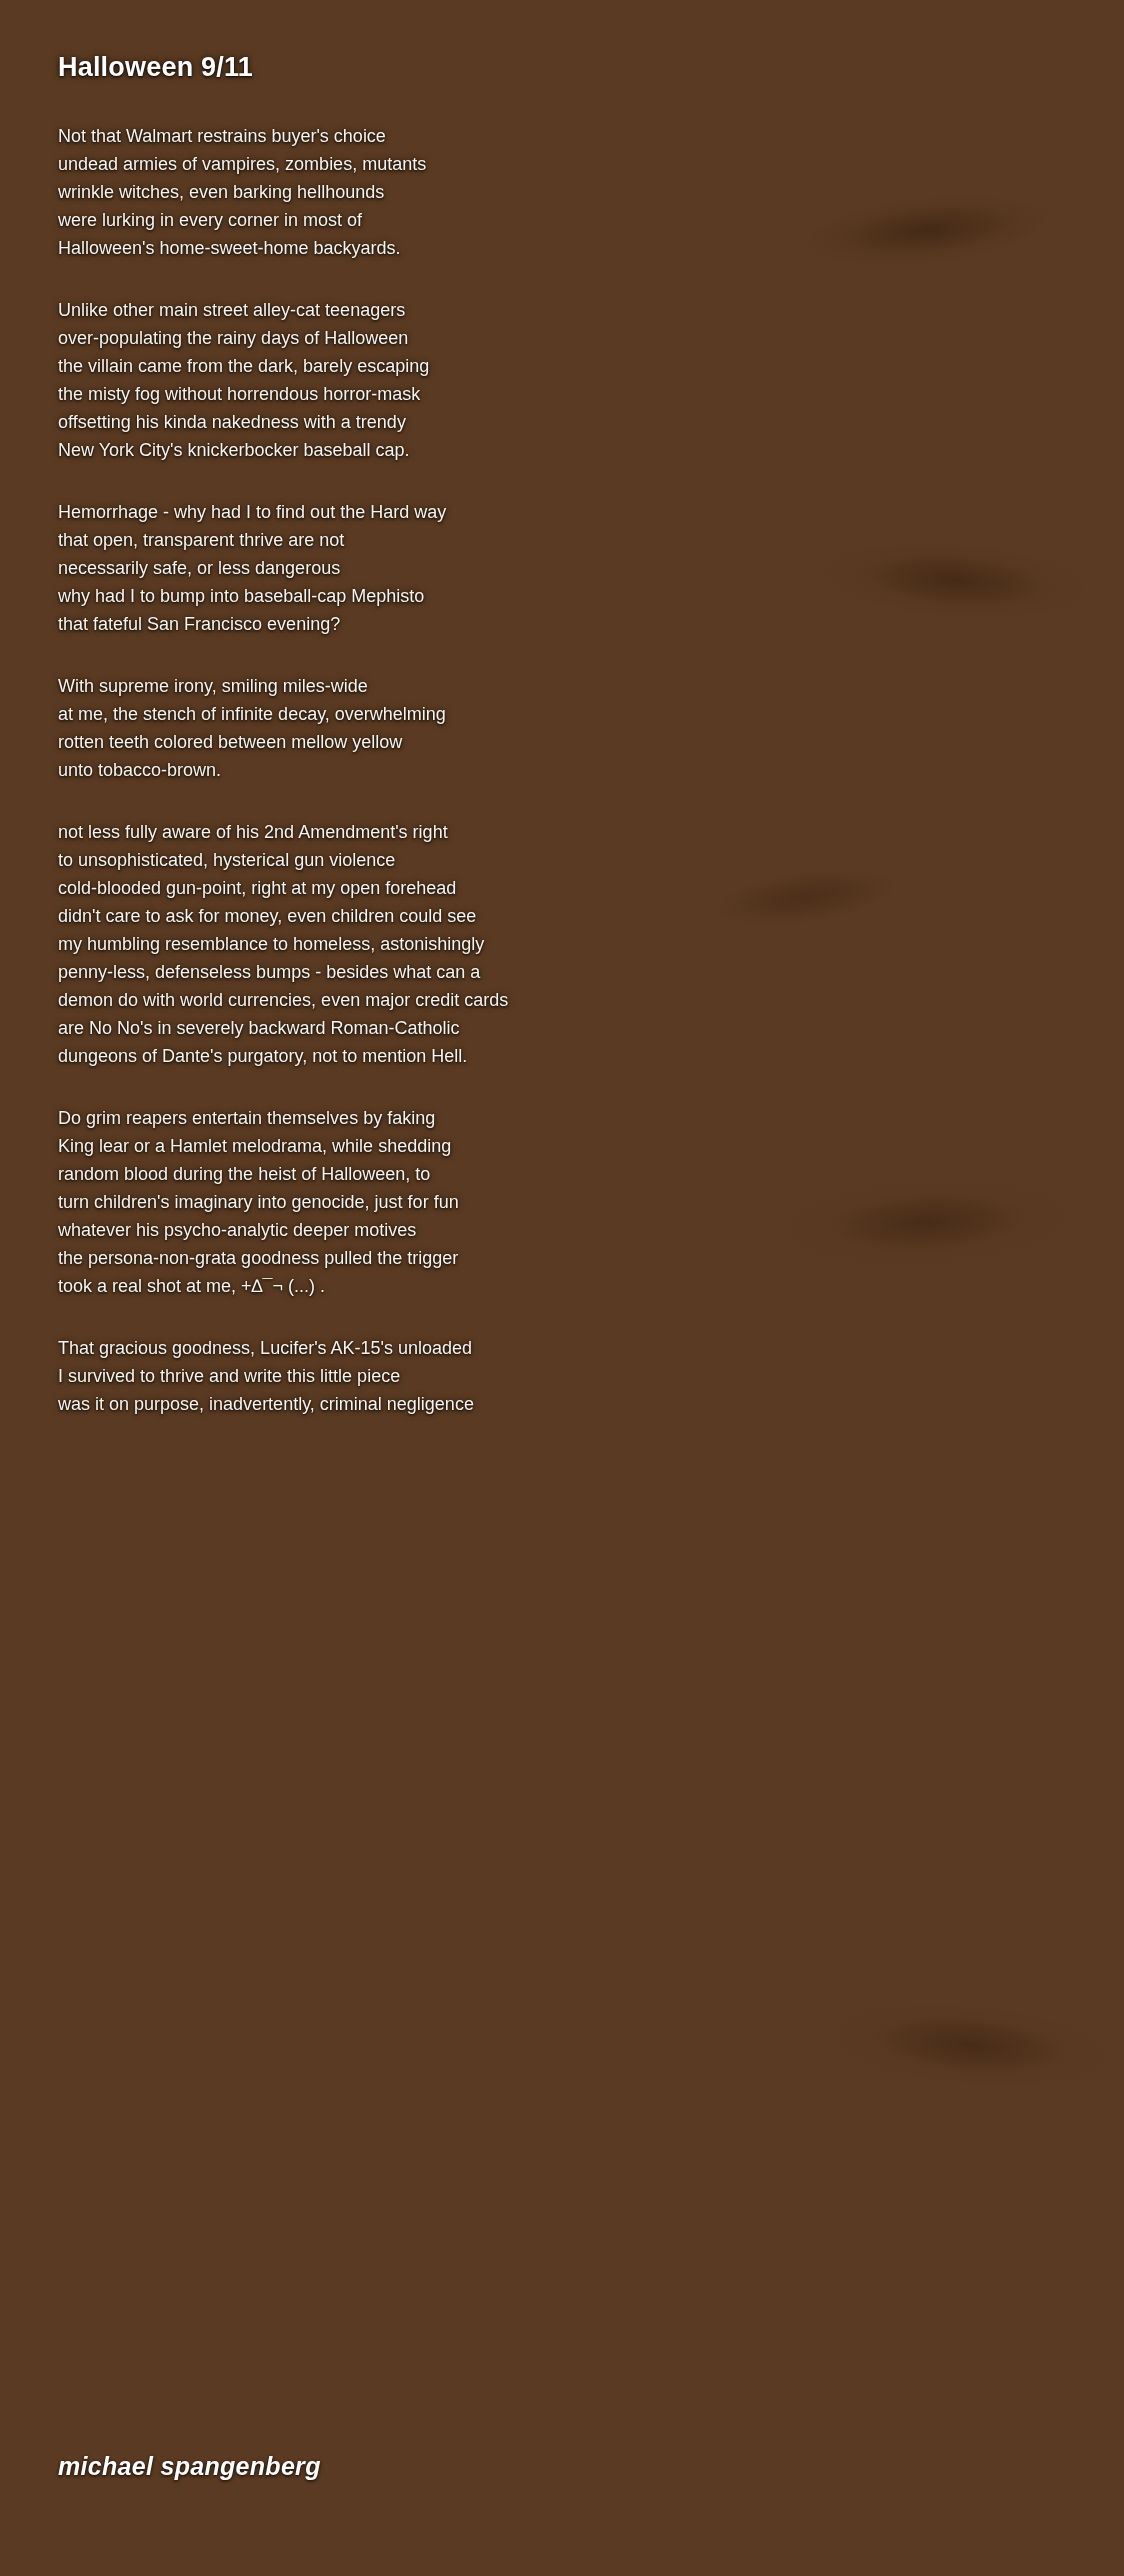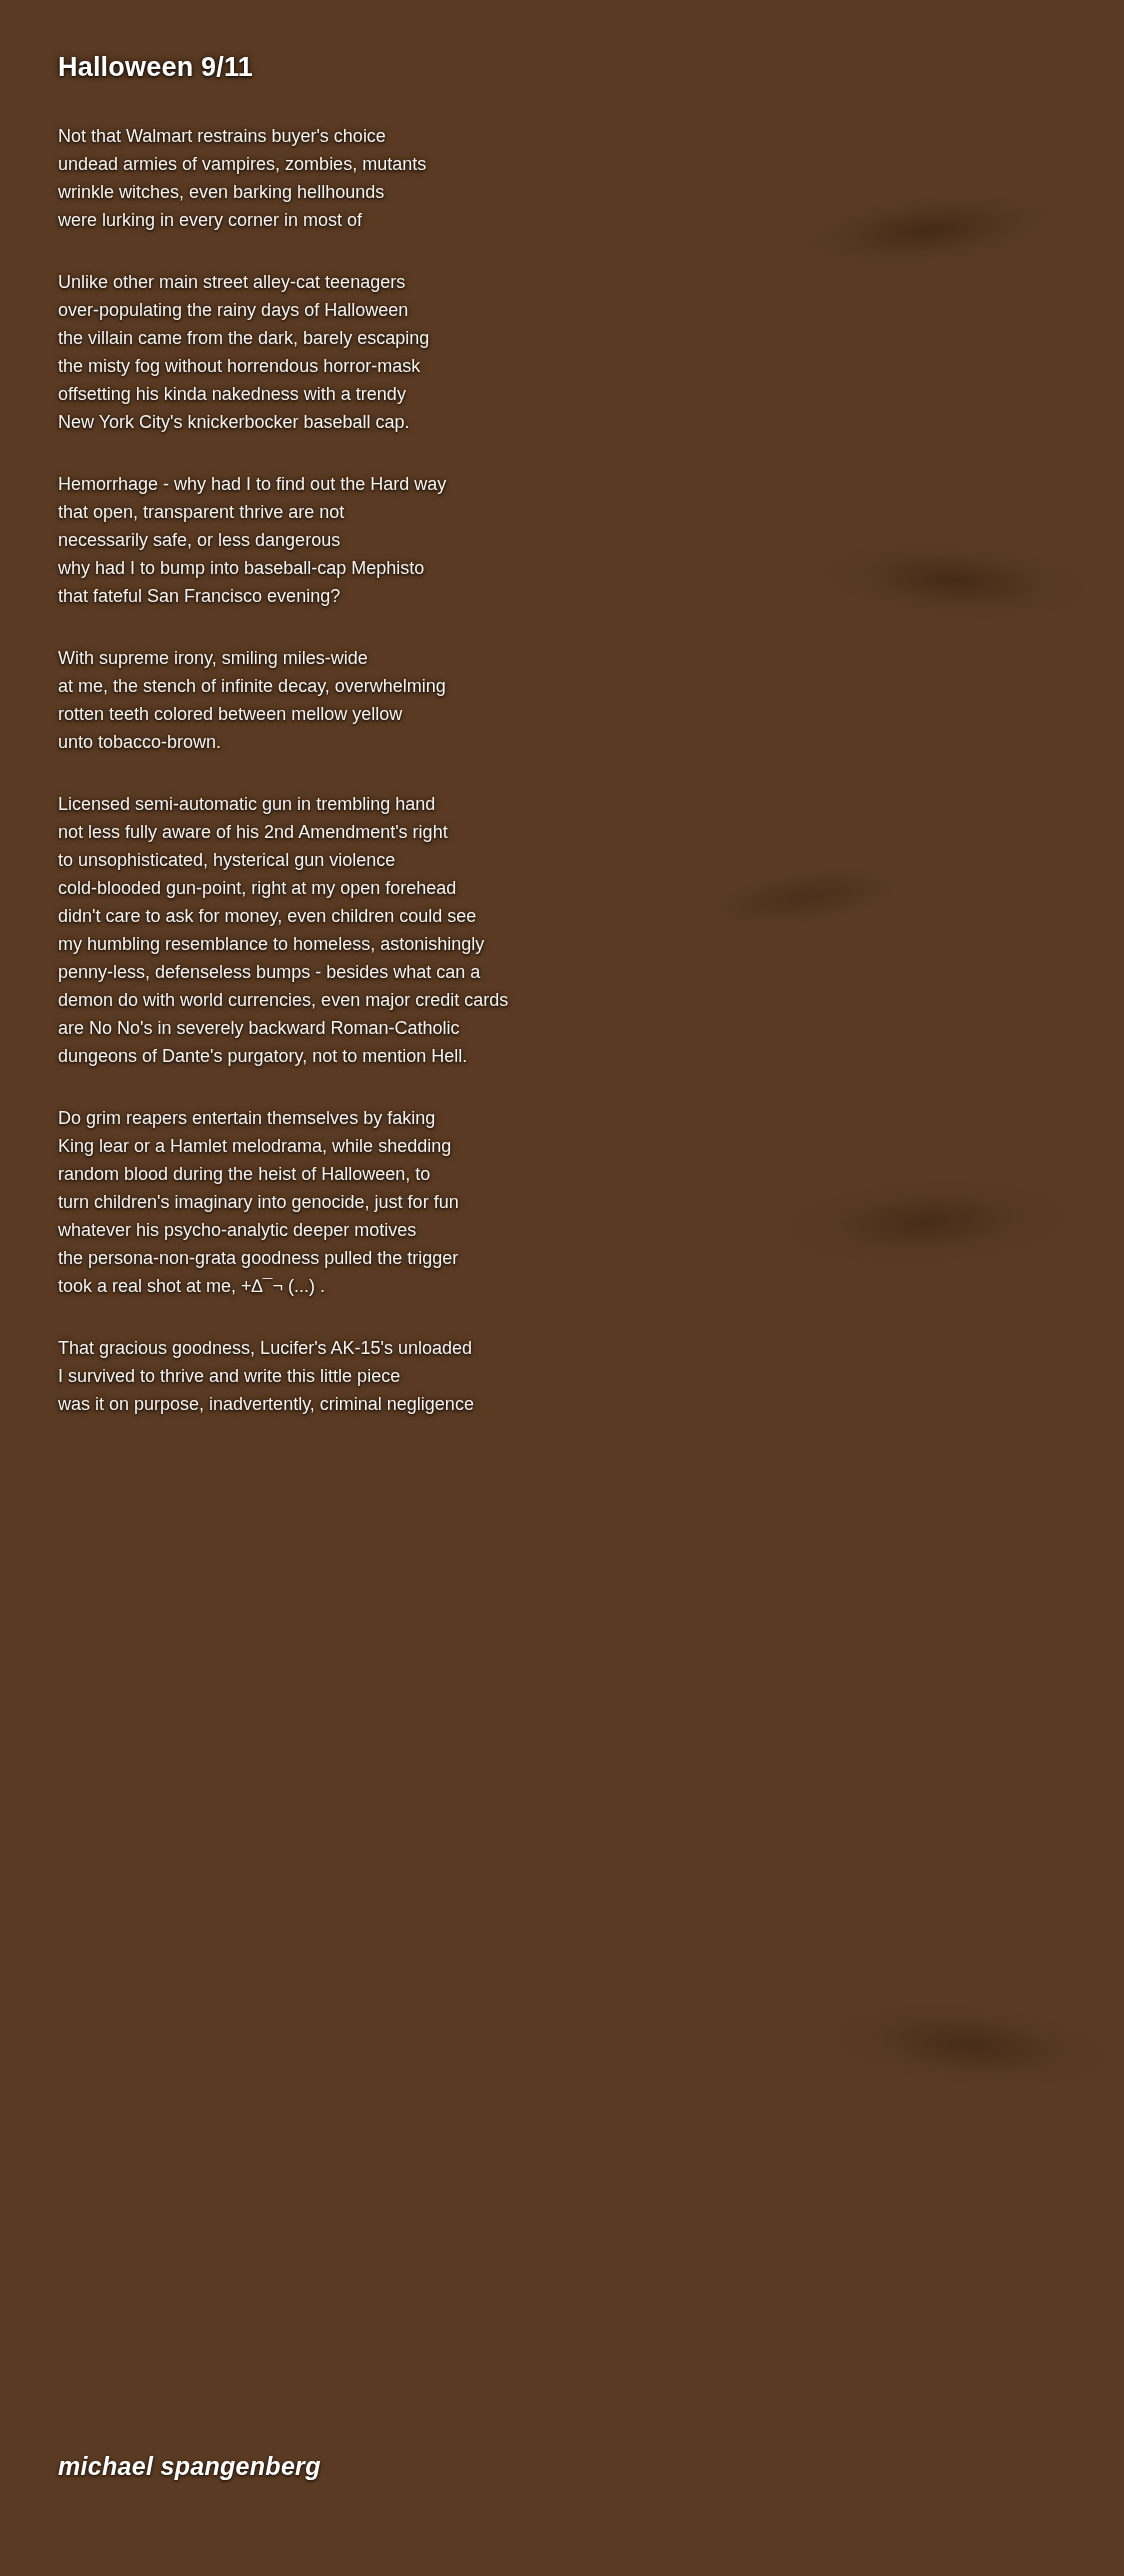--- a/index.html
+++ b/index.html
@@ -130,20 +130,21 @@
   <div class="knot k5"></div>
 
   <div class="content">
     <h1 id="poem-title">Halloween 9/11</h1>
     <div id="stanzas">
         <div class="stanza">
           <div class="line">Not that Walmart restrains buyer's choice</div>
           <div class="line">undead armies of vampires, zombies, mutants</div>
           <div class="line">wrinkle witches, even barking hellhounds</div>
           <div class="line">were lurking in every corner in most of</div>
+          <div class="line">Halloween's home-sweet-home backyards.</div>
         </div>
         <div class="stanza">
           <div class="line">Unlike other main street alley-cat teenagers</div>
           <div class="line">over-populating the rainy days of Halloween</div>
           <div class="line">the villain came from the dark, barely escaping</div>
           <div class="line">the misty fog without horrendous horror-mask</div>
           <div class="line">offsetting his kinda nakedness with a trendy</div>
           <div class="line">New York City's knickerbocker baseball cap.</div>
         </div>
         <div class="stanza">
@@ -153,21 +154,20 @@
           <div class="line">why had I to bump into baseball-cap Mephisto</div>
           <div class="line">that fateful San Francisco evening?</div>
         </div>
         <div class="stanza">
           <div class="line">With supreme irony, smiling miles-wide</div>
           <div class="line">at me, the stench of infinite decay, overwhelming</div>
           <div class="line">rotten teeth colored between mellow yellow</div>
           <div class="line">unto tobacco-brown.</div>
         </div>
         <div class="stanza">
-          <div class="line">Licensed semi-automatic gun in trembling hand</div>
           <div class="line">not less fully aware of his 2nd Amendment's right</div>
           <div class="line">to unsophisticated, hysterical gun violence</div>
           <div class="line">cold-blooded gun-point, right at my open forehead</div>
           <div class="line">didn't care to ask for money, even children could see</div>
           <div class="line">my humbling resemblance to homeless, astonishingly</div>
           <div class="line">penny-less, defenseless bumps - besides what can a</div>
           <div class="line">demon do with world currencies, even major credit cards</div>
           <div class="line">are No No's in severely backward Roman-Catholic</div>
           <div class="line">dungeons of Dante's purgatory, not to mention Hell.</div>
         </div>

